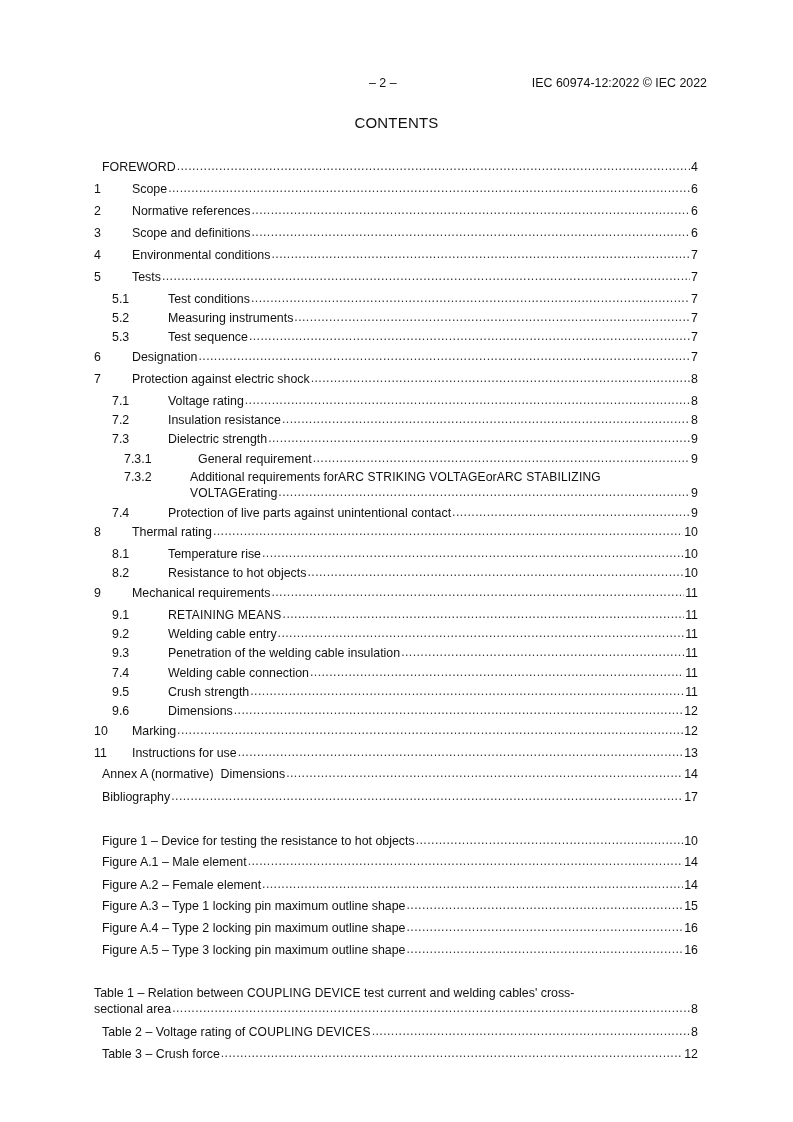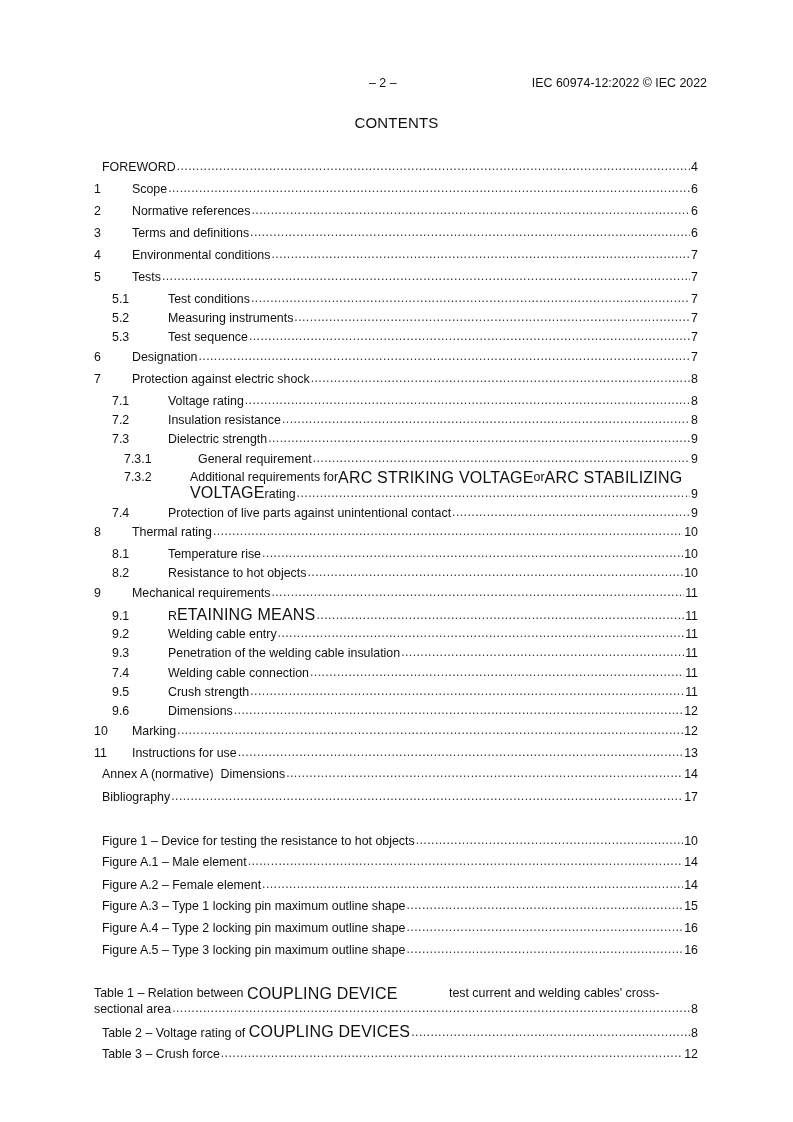--- a/index.html
+++ b/index.html
@@ -14,21 +14,21 @@
   .num { display: inline-block; flex: 0 0 auto; }
   .lvl1 .num { width: 30px; }
   .lvl2 { padding-left: 18px; width: 586px; }
   .lvl2 .num { width: 48px; }
   .lvl3 { padding-left: 30px; width: 574px; }
   .lvl3 .num { width: 66px; }
   .lbl { flex: 0 0 auto; margin-left: 8px; }
   .dots { flex: 1 1 auto; overflow: hidden; margin: 0 1px; height: 12px; position: relative; }
   .dots::after { content: "......................................................................................................................................................................................................................................."; position: absolute; left: 0; bottom: -3px; letter-spacing: 0.4px; color: #333; }
   .pg { flex: 0 0 auto; text-align: right; }
-  .sc { font-size: 16px; letter-spacing: 0.2px; }
+  .sc { font-size: 12px; letter-spacing: 0.2px; }
   .two-line { display: block; }
   .two-line .line1 { display: flex; white-space: nowrap; }
   .two-line .line2 { display: flex; align-items: baseline; white-space: nowrap; }
 </style>
 </head>
 <body>
 
 <div class="header">
   <span class="page-num">– 2 –</span>
   <span class="doc-id">IEC 60974-12:2022 © IEC 2022</span>
@@ -50,21 +50,21 @@
       <span class="pg">6</span>
   </div>
   <div class="row lvl1" style="top:203px">
     <span class="num">2</span>
       <span class="lbl">Normative references</span>
       <span class="dots"></span>
       <span class="pg">6</span>
   </div>
   <div class="row lvl1" style="top:225px">
     <span class="num">3</span>
-      <span class="lbl">Terms and definitions</span>
+      <span class="lbl">Scope and definitions</span>
       <span class="dots"></span>
       <span class="pg">6</span>
   </div>
   <div class="row lvl1" style="top:247px">
     <span class="num">4</span>
       <span class="lbl">Environmental conditions</span>
       <span class="dots"></span>
       <span class="pg">7</span>
   </div>
   <div class="row lvl1" style="top:269px">
@@ -262,21 +262,21 @@
     <span class="lbl">Figure A.5 – Type 3 locking pin maximum outline shape</span>
       <span class="dots"></span>
       <span class="pg">16</span>
   </div>
 
   <div class="row lvl0" style="top:986px; align-items:flex-start;">
     <span class="two-line" style="flex:1 1 auto;">
       <span class="line1">
         <span style="white-space:pre;">Table 1 – Relation between </span>
           <span class="sc">COUPLING DEVICE</span>
-          <span style="white-space:pre;margin-left:48px;"> test current and welding cables' cross-</span>
+          <span style="white-space:pre;"> test current and welding cables' cross-</span>
       </span>
       <span class="line2">
         <span>sectional area</span>
           <span class="dots"></span>
           <span class="pg">8</span>
       </span>
     </span>
   </div>
   <div class="row lvl0" style="top:1024px">
     <span class="lbl"><span style="white-space:pre;">Table 2 – Voltage rating of </span><span class="sc">COUPLING DEVICES</span></span>

